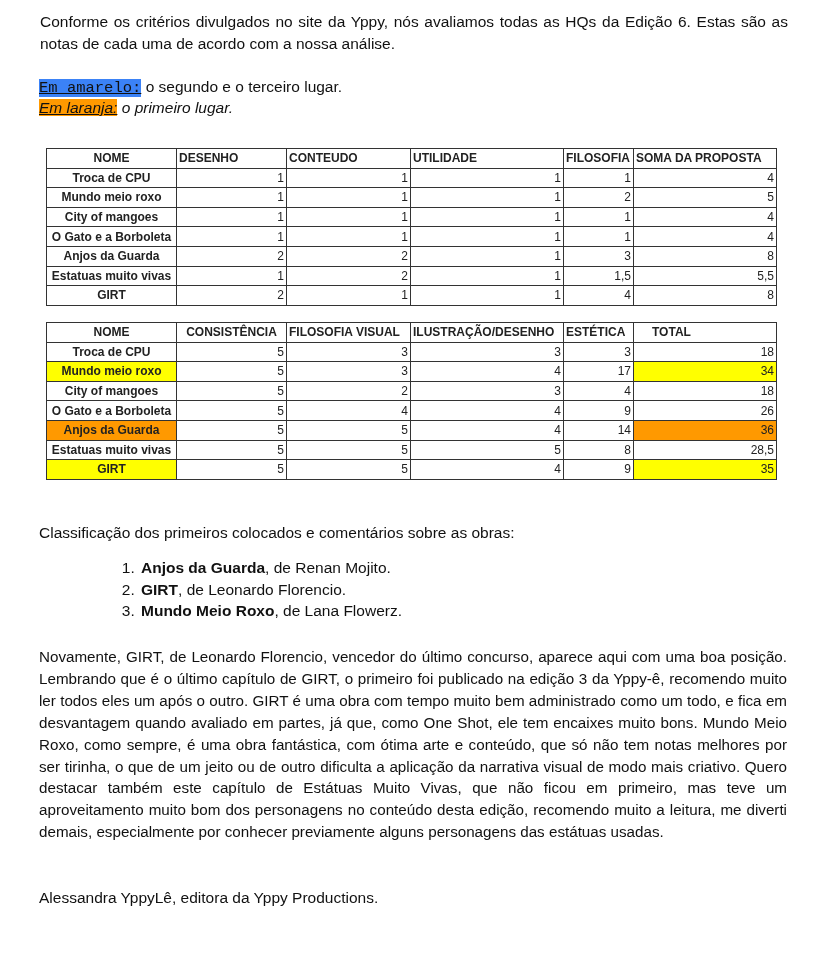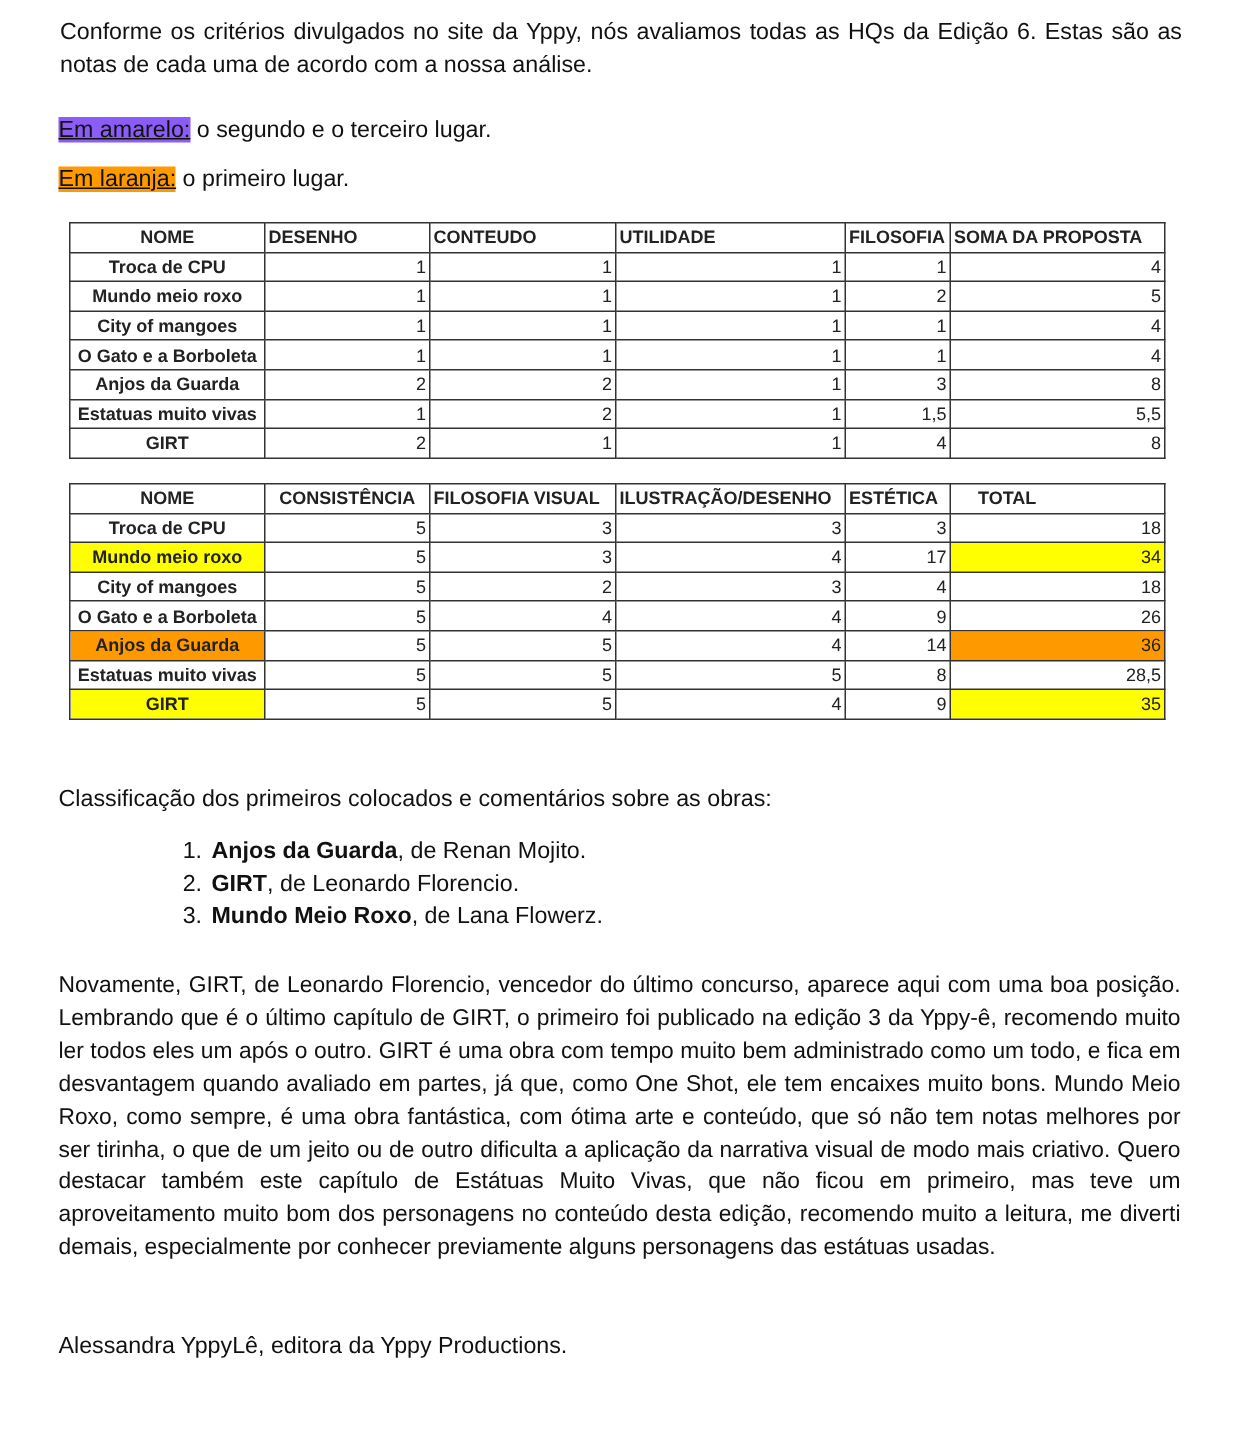--- a/index.html
+++ b/index.html
@@ -1,20 +1,20 @@
 <!DOCTYPE html>
 <html><head>
 <meta charset="utf-8">
 <style>
   html, body { margin:0; padding:0; background:#ffffff; }
   body { width:826px; height:962px; position:relative; overflow:hidden;
          font-family:"Liberation Sans", sans-serif; color:#111; }
   .para { position:absolute; left:39px; width:748px; font-size:15.5px; line-height:21.5px; }
   .justify { text-align:justify; }
-  .hl-yellow { background:#8b5cf6; }
+  .hl-yellow { background:#3b82f6;font-family:Liberation Mono, monospace; }
   .hl-orange { background:#ff9900; }
   .u { text-decoration:underline; }
 
   .grid { position:absolute; left:46px; border-collapse:collapse; table-layout:fixed;
           font-family:"Liberation Sans", sans-serif; font-size:12px; color:#222;padding-left:16px; }
   .grid td { height:18px; padding:0 2px; border:1px solid #333; white-space:nowrap; overflow:hidden; line-height:18px; }
   .grid tr { height:19.6px; }
   .grid .hdr td { font-weight:bold; }
   .grid .name { font-weight:bold; text-align:center; }
   .grid .num { text-align:right; font-weight:normal; }
@@ -27,21 +27,21 @@
   ol.rank b { font-weight:bold; }
 </style>
 </head>
 <body>
 
 <p class="para justify" style="top:10px; margin:1px;">Conforme os critérios divulgados no site da Yppy, nós avaliamos todas as HQs da Edição 6. Estas são as notas de cada uma de acordo com a nossa análise.</p>
 
 <div class="para" style="top:76px;">
   <span class="hl-yellow u">Em amarelo:</span><span> o segundo e o terceiro lugar.</span>
 </div>
-<div class="para" style="top:109px;">
+<div class="para" style="top:97px;font-style:italic;">
   <span class="hl-orange u">Em laranja:</span><span> o primeiro lugar.</span>
 </div>
 
 <table class="grid" style="top:148px; width:730px;">
   <colgroup>
       <col style="width:130px">
       <col style="width:110px">
       <col style="width:124px">
       <col style="width:153px">
       <col style="width:70px">

